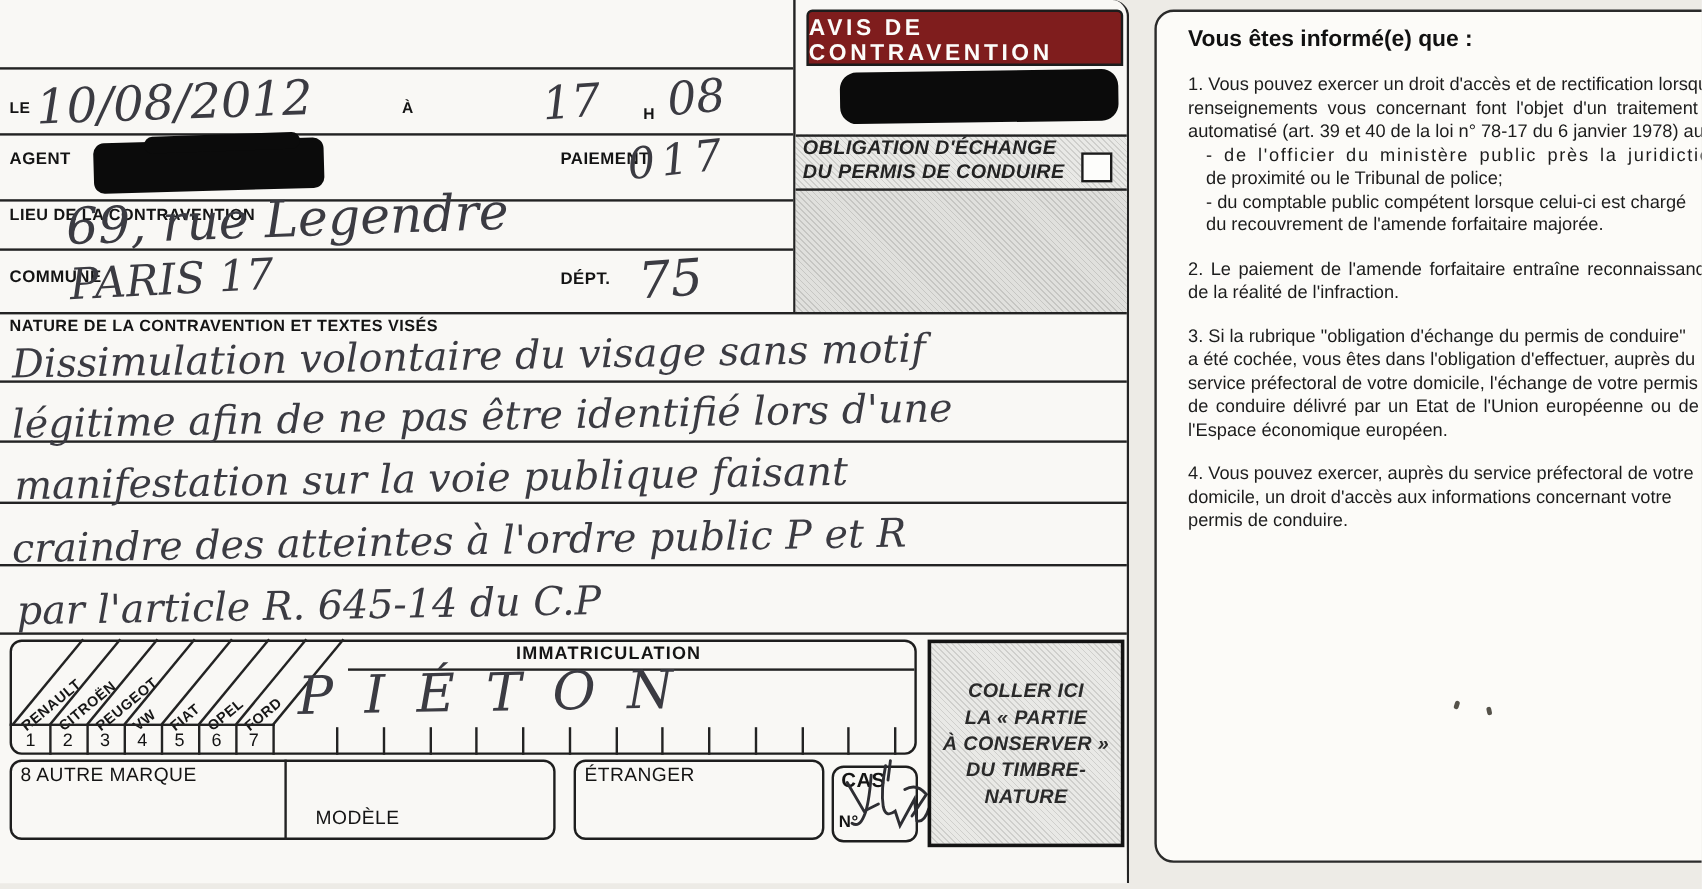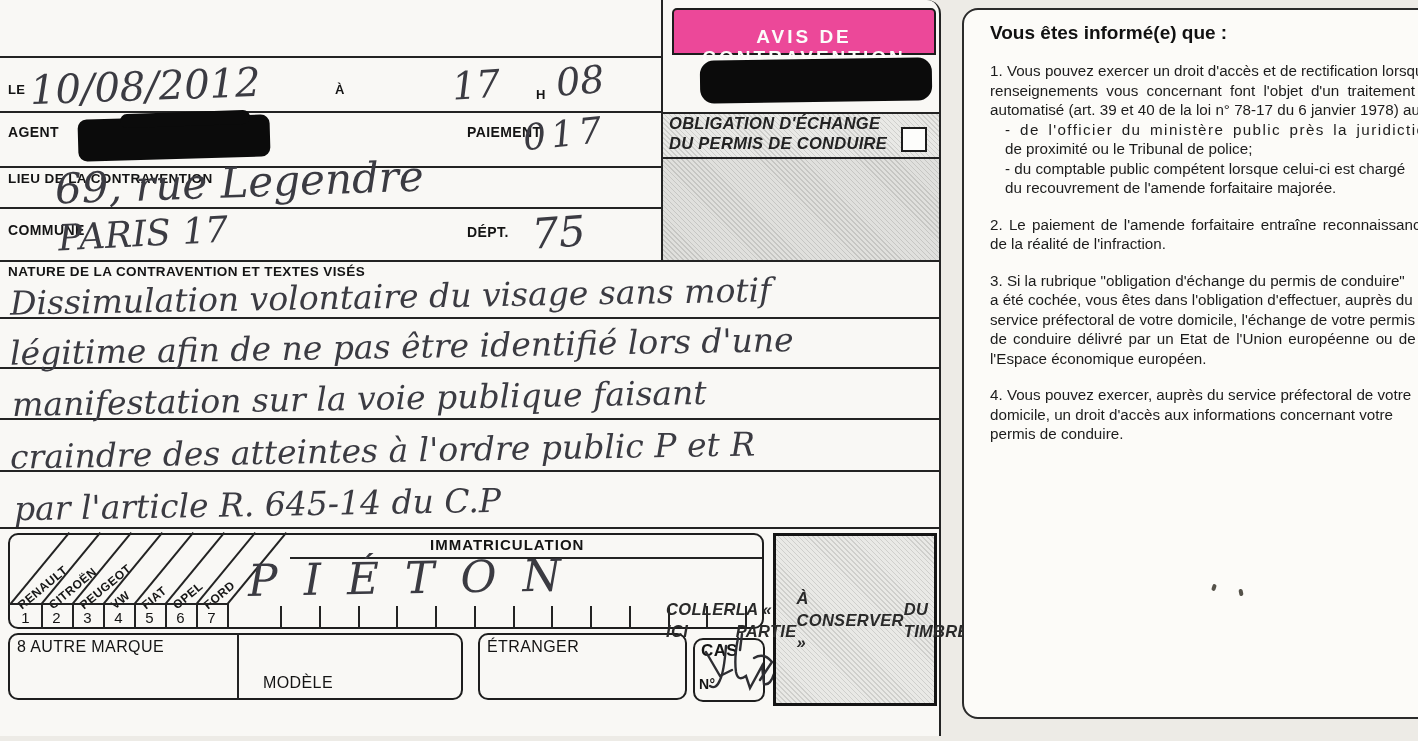--- a/index.html
+++ b/index.html
@@ -29,27 +29,27 @@
   .rbox { position:absolute; border:2px solid #1e1e1e; border-radius:10px; background:transparent; }
 
   .brand-sep { position:absolute; width:2px; height:92px; background:#232323;
                transform-origin:bottom left; transform:rotate(39.5deg); }
   .brand-lbl { position:absolute; font-weight:bold; font-size:12px; letter-spacing:.5px; color:#161616;
                transform-origin:left bottom; transform:rotate(-39.5deg); white-space:nowrap; }
   .numcell { position:absolute; top:605px; height:24px; font-size:15px; color:#141414;
              display:flex; align-items:center; justify-content:center; }
   .tick { position:absolute; width:2px; height:23px; background:#232323; top:606px; }
 
-  .avis-hdr { position:absolute; left:672px; top:8px; width:264px; height:47px; background:#ec4899;
+  .avis-hdr { position:absolute; left:672px; top:8px; width:264px; height:47px; background:#7f1d1d;
               border:2px solid #1c1c1c; border-radius:5px 5px 0 0; color:#fcfcfa; font-weight:bold;
-              font-size:19px; letter-spacing:3px; text-align:center; line-height:21px; padding-top:16px; }
+              font-size:19px; letter-spacing:3px; text-align:left; line-height:21px; padding-top:3px; }
   .oblig { font-style:italic; font-weight:bold; font-size:16.5px; color:#222; letter-spacing:.3px; white-space:nowrap; }
 
   .coller { position:absolute; left:773px; top:533px; width:164px; height:173px; border:3px solid #141414;
-            display:flex; flex-direction:row; align-items:center; justify-content:center; }
+            display:flex; flex-direction:column; align-items:center; justify-content:center; }
   .coller div { font-style:italic; font-weight:bold; font-size:16.5px; line-height:22px; color:#2a2a2a; letter-spacing:.3px; }
 
   #footer-strip { position:absolute; left:4px; top:703px; width:935px; height:32px;
                   border:2px solid #232323; display:flex; align-items:center; }
   #footer-strip span { font-variant:small-caps; font-size:15px; font-weight:500; letter-spacing:1.1px;
                        padding-left:9px; color:#1a1a1a; white-space:nowrap; }
 
   
   #info { position:absolute; left:962px; top:8px; width:500px; height:711px; background:#fcfbf8;
           border:2px solid #2b2b2b; border-radius:16px; padding:12px 0 0 26px; }

